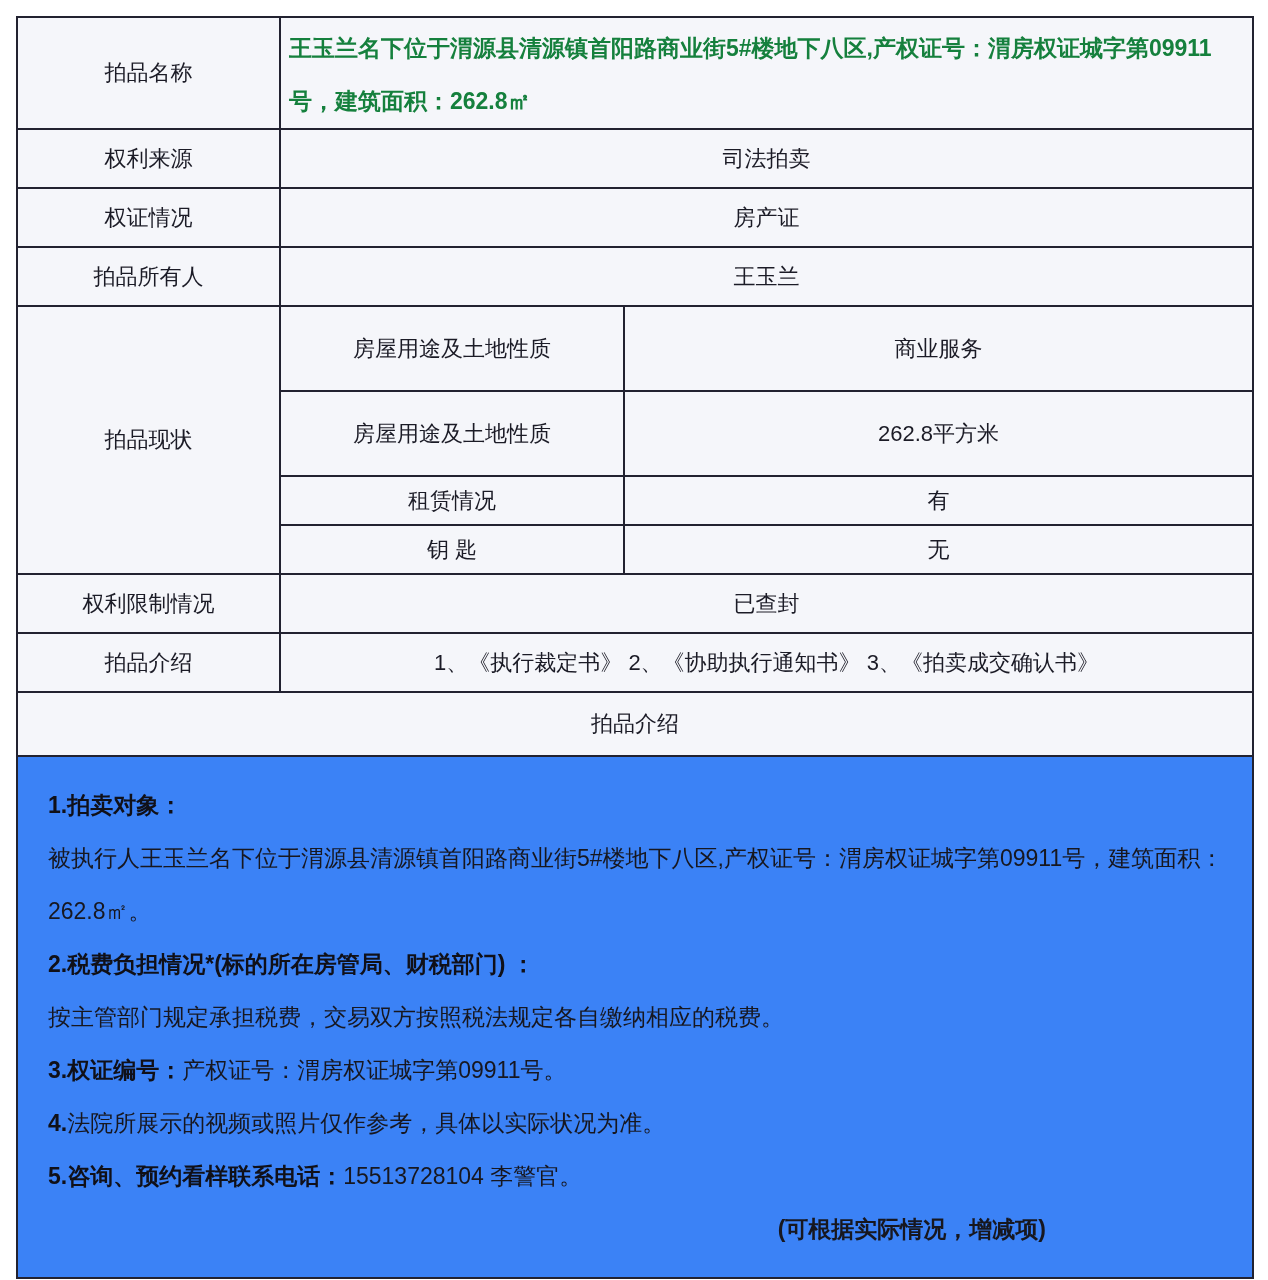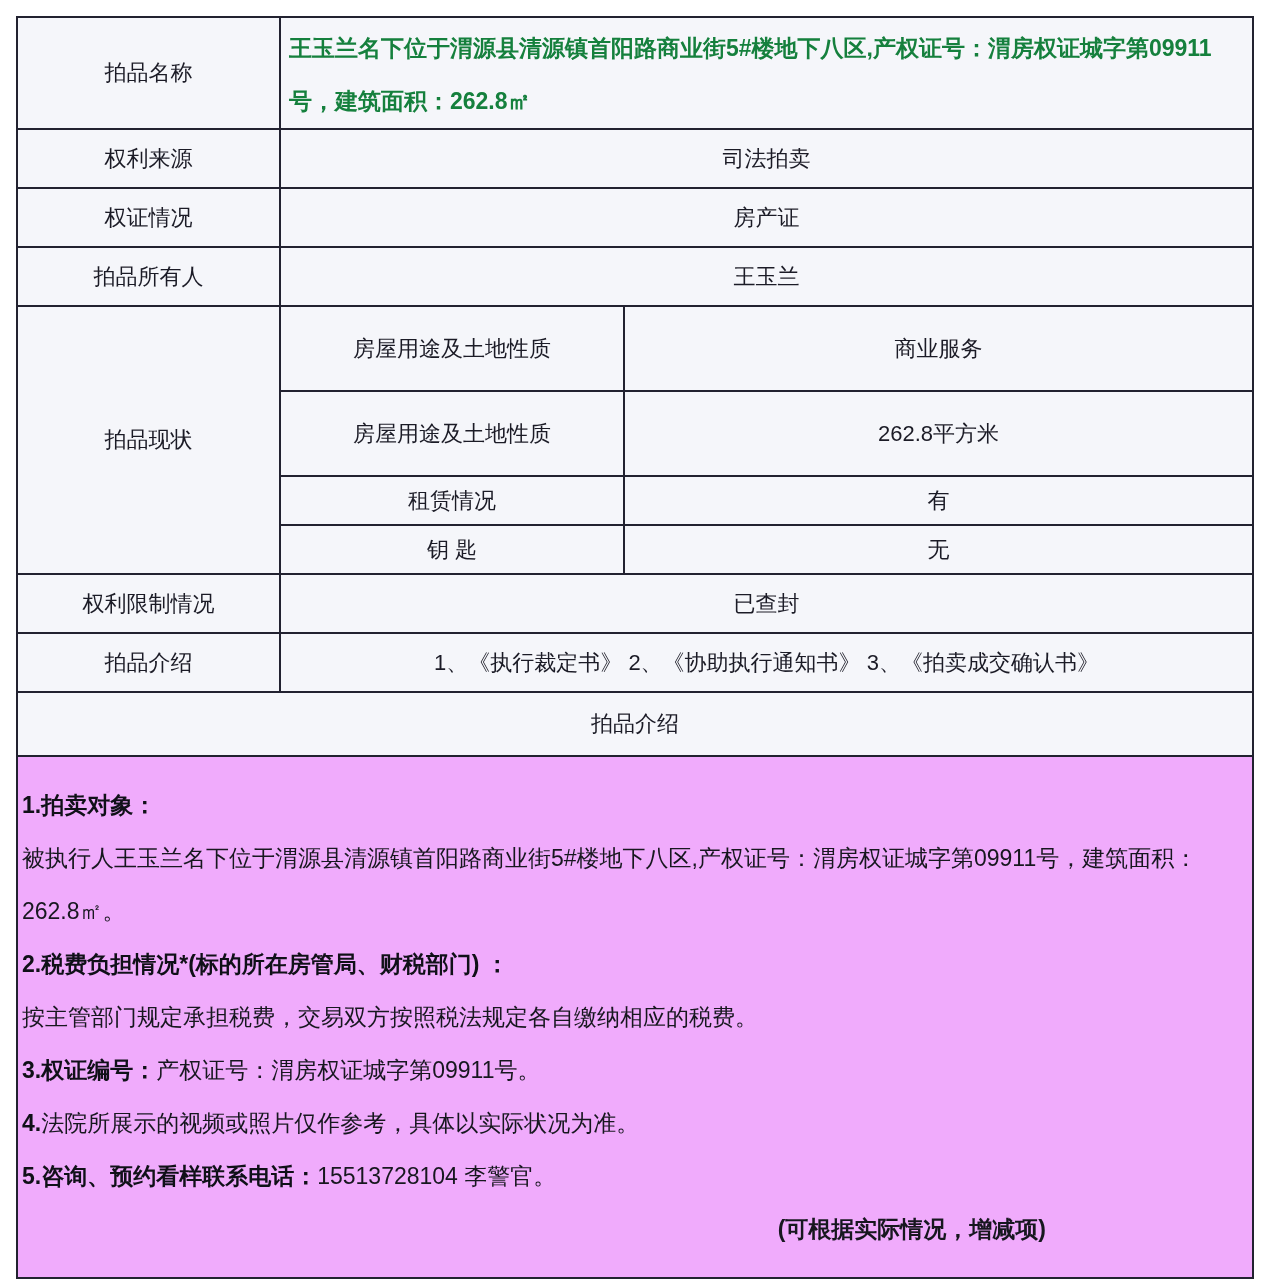--- a/index.html
+++ b/index.html
@@ -33,24 +33,24 @@
     line-height: 53px;
     padding: 4px 10px 0 8px;
     color: #15803d;
   }
   tr.row-std td { height: 59px; }
   tr.row-name td { height: 106px; }
   tr.sub-tall td { height: 85px; margin-left: 33px; }
   tr.sub-short td { height: 49px; }
   tr.row-introhdr td { height: 64px; }
   td.intro-cell {
-    background: #f0abfc;
+    background: #3b82f6;
     text-align: left;
     vertical-align: top;
-    padding: 22px 16px 10px 4px;
+    padding: 22px 16px 10px 30px;
     height: 522px;
   }
   .intro-cell p {
     font-size: 23px;
     line-height: 53px;
     color: #17171f;
   }
   .b { font-weight: bold; color: #101018; }
   .red-note {
     color: #f10d0d;

